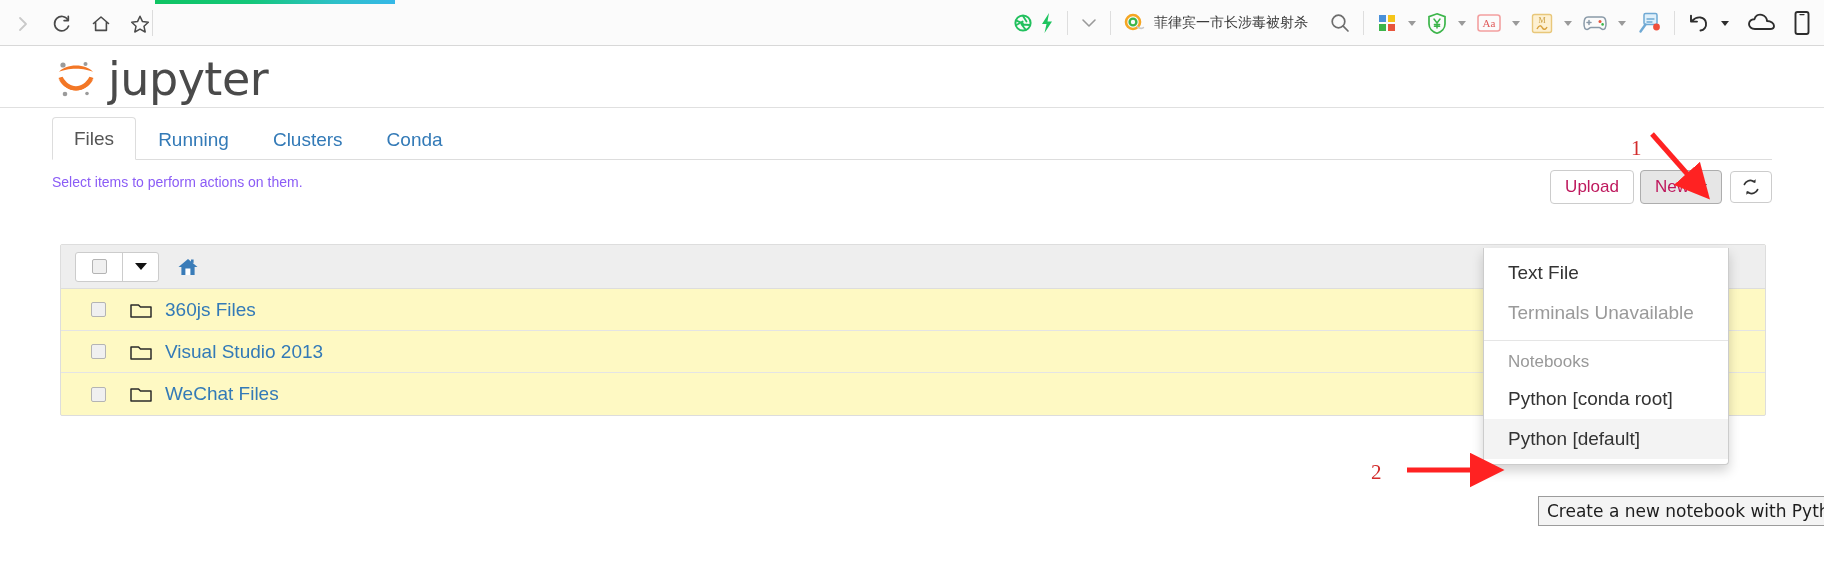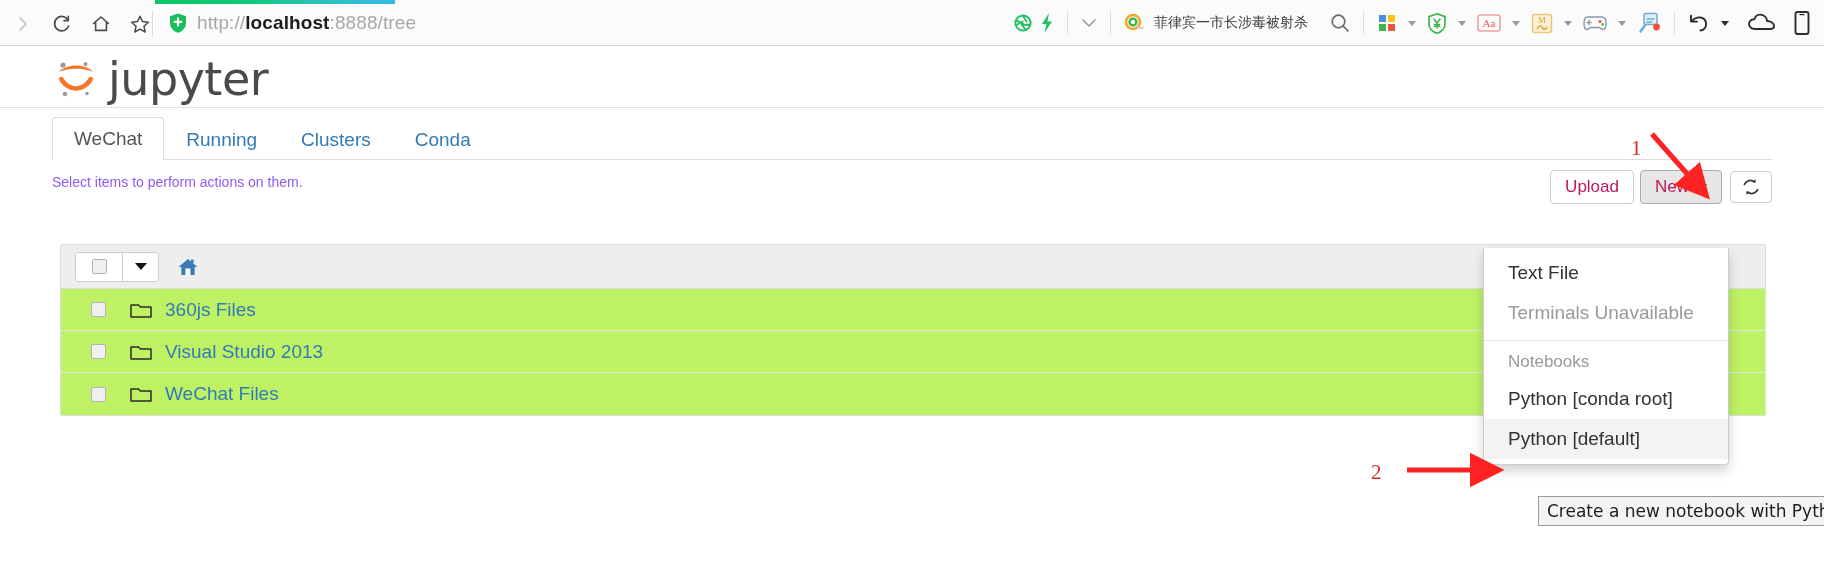--- a/index.html
+++ b/index.html
@@ -202,21 +202,21 @@
     align-items: center;
   }
 
   
   #file-list {
     position: absolute;
     top: 244px; left: 60px;
     width: 1706px;
     border: 1px solid #dddddd;
     border-radius: 2px;
-    background: #bef264;
+    background: #fef9c3;
   }
   #list-header {
     height: 44px;
     background: #eeeeee;
     border-bottom: 1px solid #dddddd;
     display: flex;
     align-items: center;
     padding-left: 14px;
   }
   .hdr-check-group {
@@ -370,29 +370,20 @@
   </div>
 
   <div class="nav-btn" style="left:125px;">
     <svg width="22" height="22" viewBox="0 0 22 22">
       <path d="M11 3.2 L13.5 8.6 L19.3 9.3 L15 13.3 L16.2 19 L11 16.1 L5.8 19 L7 13.3 L2.7 9.3 L8.5 8.6 Z" fill="none" stroke="#4a4a4a" stroke-width="1.5" stroke-linejoin="round"></path>
     </svg>
   </div>
 
   <div id="url-divider"></div>
 
-  <div id="url-area">
-    <span id="shield-icon-wrap">
-      <svg width="20" height="22" viewBox="0 0 20 22">
-        <path d="M10 1.5 L18 4.2 L18 11 C18 16 14.2 19.5 10 20.7 C5.8 19.5 2 16 2 11 L2 4.2 Z" fill="#19bd5a"></path>
-        <path d="M10 6.3 L10 13.4 M6.5 9.85 L13.5 9.85" stroke="#ffffff" stroke-width="2.1" stroke-linecap="round"></path>
-      </svg>
-    </span>
-    <span id="url-text"><span>http://</span><span class="host">localhost</span><span>:8888/tree</span></span>
-  </div>
 
   <div id="chrome-right">
 
     <div class="tb-item">
       <svg width="20" height="20" viewBox="0 0 20 20">
         <circle cx="10" cy="10" r="7.6" fill="none" stroke="#22c05e" stroke-width="2"></circle>
         <path d="M10 3 L13.5 8.5 M16.6 12 L10.2 11.5 M12.6 16.6 L8.6 11.5 M3.4 12 L9.6 8.5 M3.4 7.6 L9.9 10.4" stroke="#22c05e" stroke-width="1.8" stroke-linecap="round"></path>
       </svg>
     </div>
 
@@ -520,21 +511,21 @@
       <circle cx="35" cy="39.5" r="1.8" fill="#9b9b9b"></circle>
       <path d="M7 18 C10 14 17 11.5 24 11.5 C31 11.5 38 14 41 18 C37.5 16.2 31 14.8 24 14.8 C17 14.8 10.5 16.2 7 18 Z" fill="#f37726"></path>
       <path d="M6.5 25 C10.5 32.5 17 36.5 24 36.5 C31 36.5 37.5 32.5 41.5 25 C37.5 30 31 33 24 33 C17 33 10.5 30 6.5 25 Z" fill="#f37726"></path>
       <path d="M6.5 24 C10.5 32 17 36.5 24 36.5 C31 36.5 37.5 32 41.5 24 C40 23.4 38.6 23 37.4 22.8 C34 29 29.4 32.2 24 32.2 C18.6 32.2 14 29 10.6 22.8 C9.4 23 8 23.4 6.5 24 Z" fill="#f37726"></path>
     </svg>
     <span id="jupyter-wordmark">jupyter</span>
   </div>
 </div>
 
 <div id="tabbar">
-  <div class="tab active">WeChat</div>
+  <div class="tab active">Files</div>
   <div class="tab">Running</div>
   <div class="tab">Clusters</div>
   <div class="tab">Conda</div>
 </div>
 
 <div id="action-row">
   <div id="select-hint">Select items to perform actions on them.</div>
   <div id="btn-group">
     <button class="btn">Upload</button>
     <button class="btn btn-new">

